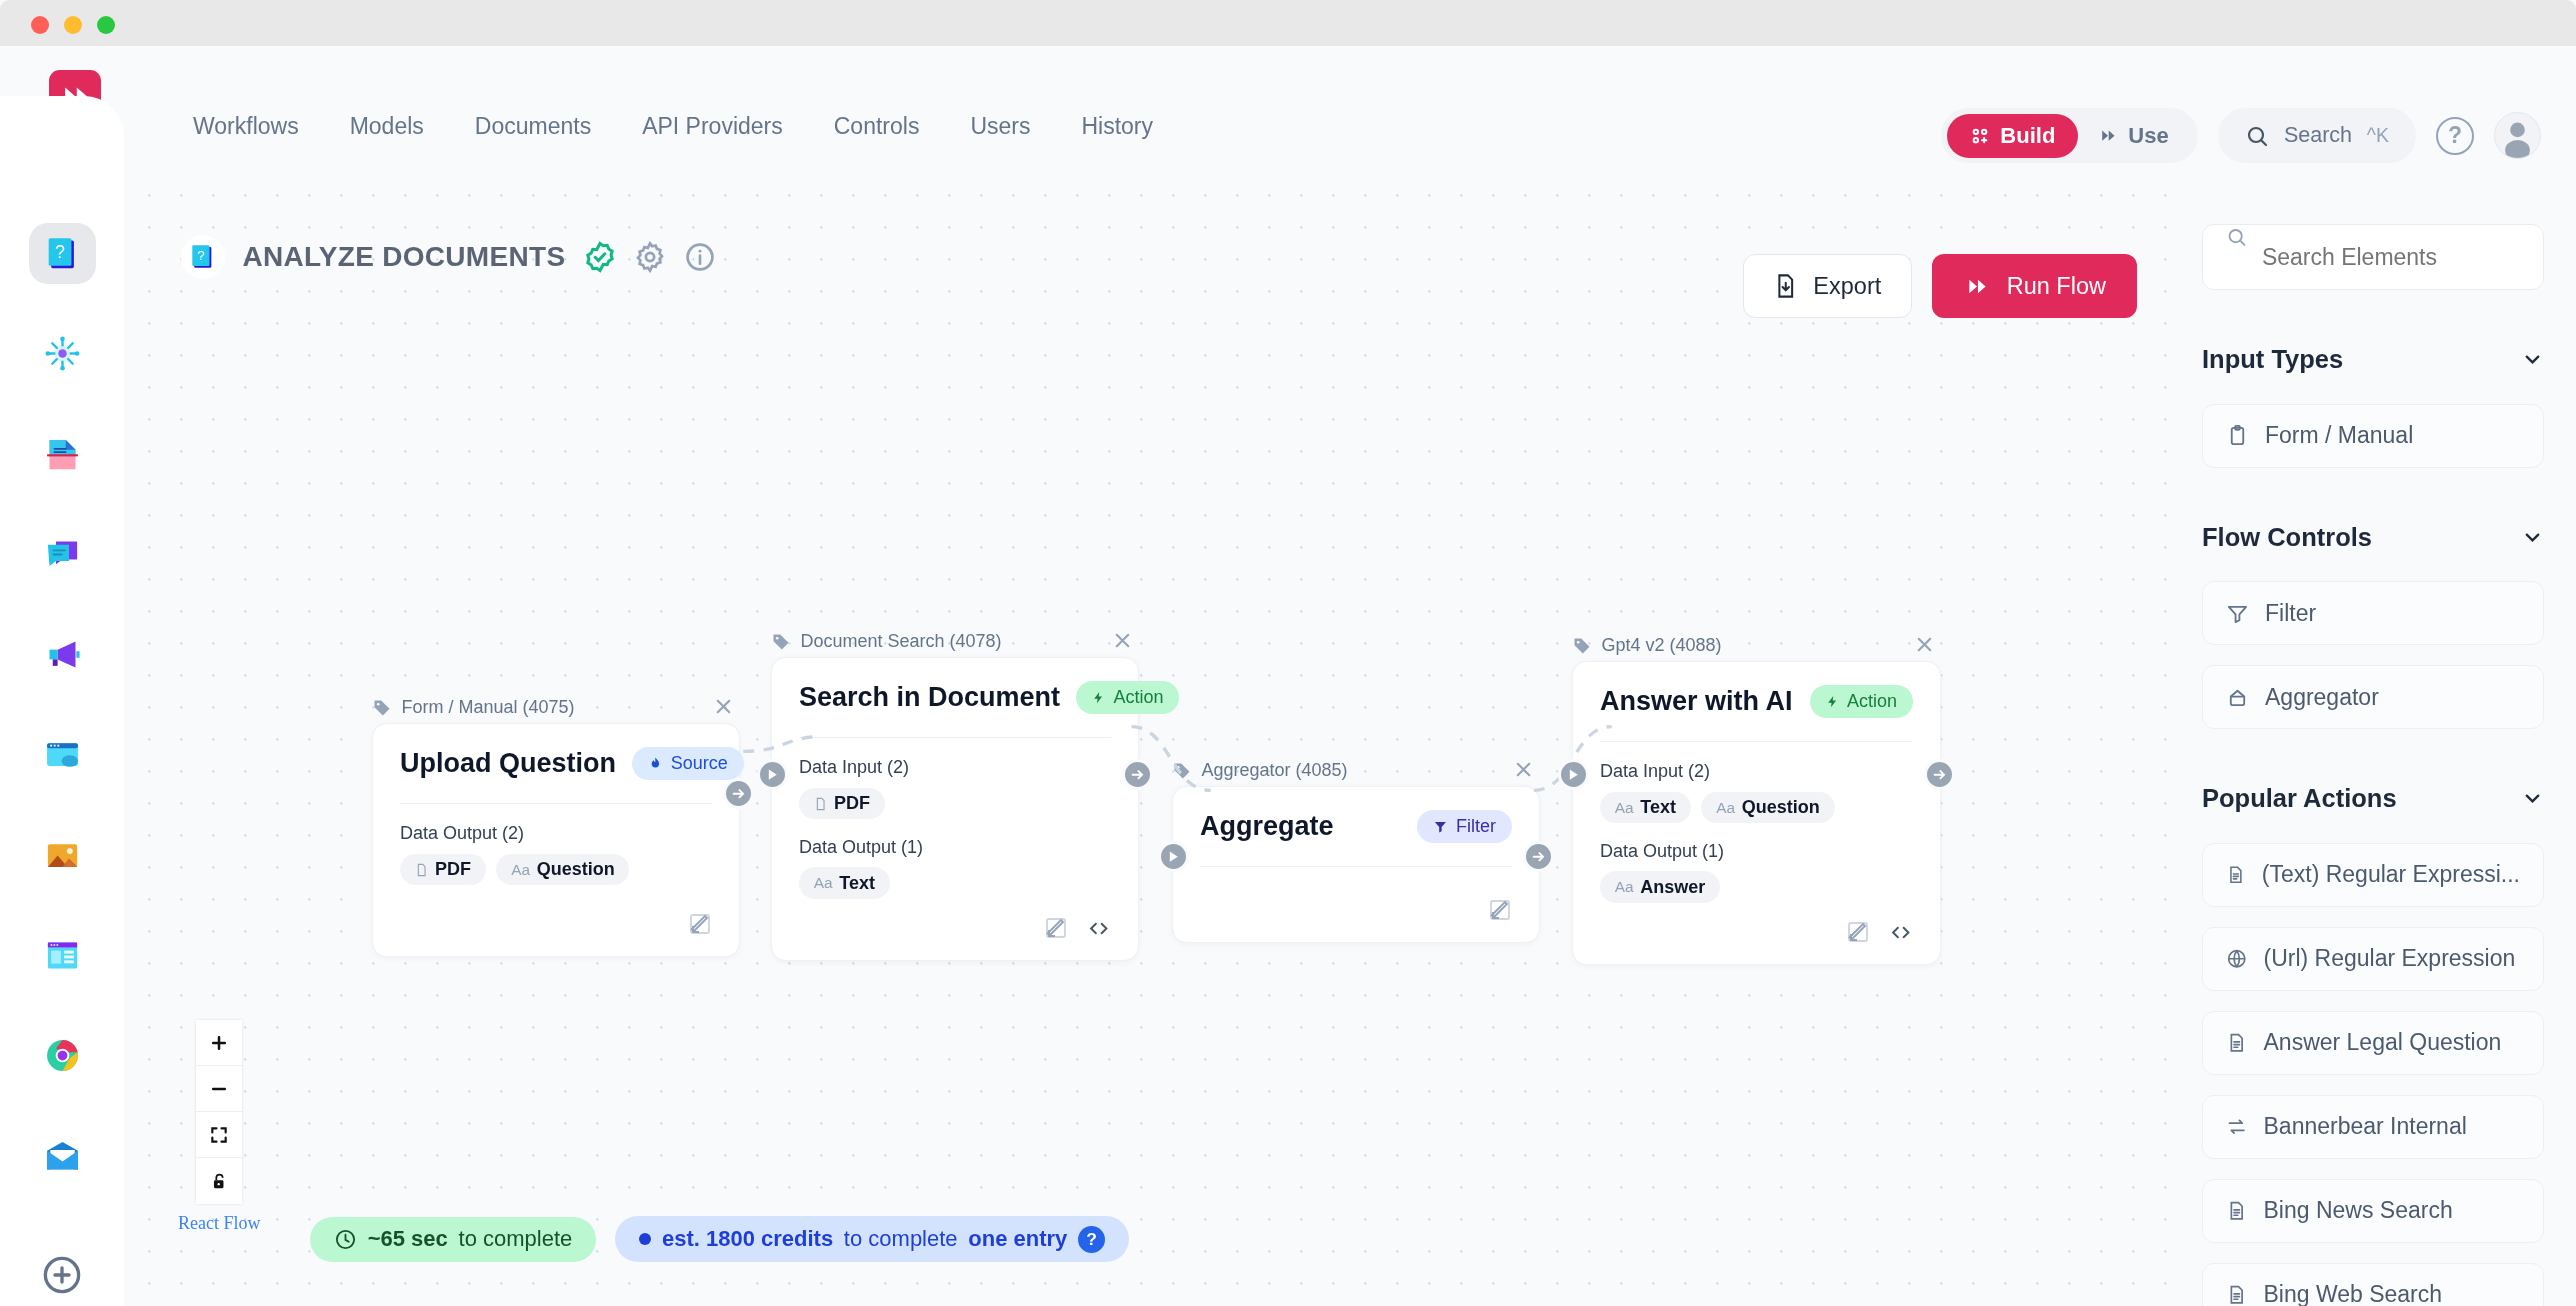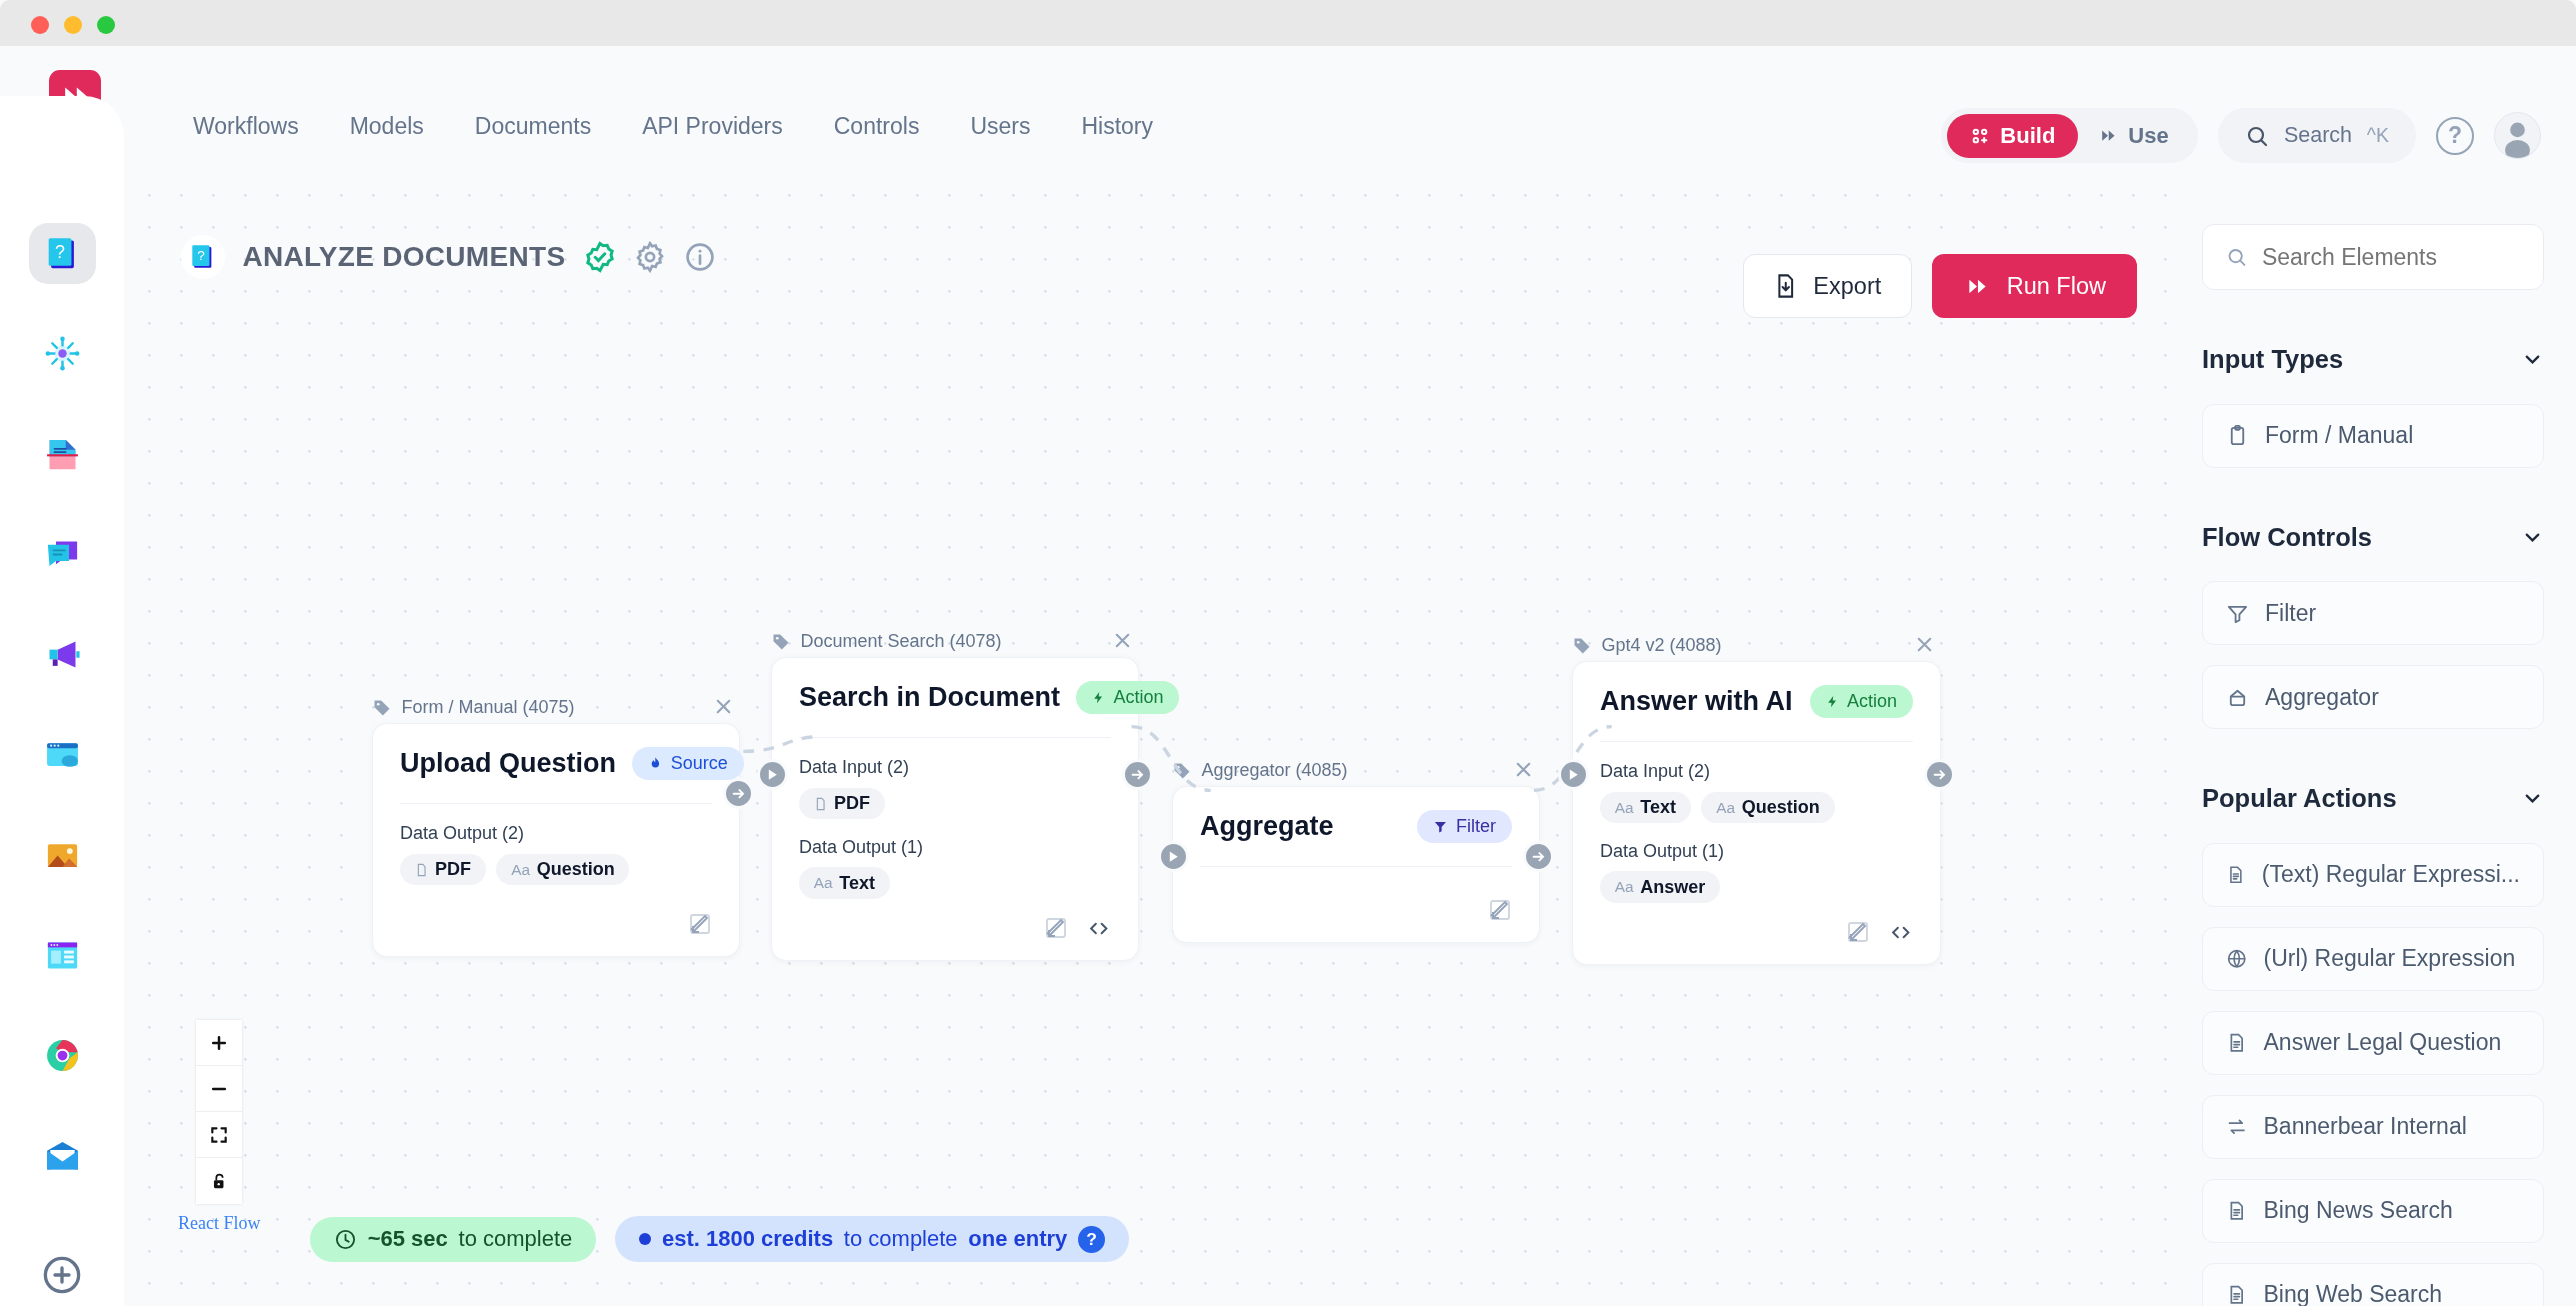--- a/index.html
+++ b/index.html
@@ -260,21 +260,21 @@
   }
 
   
   .rightpanel {
     position: absolute; right: 0; top: 124px;
     width: 406px; height: 1182px;
     padding: 54px 32px 0 32px;
     overflow: hidden;
   }
   .r-search {
-    display: flex; align-items: center; gap: 14.8px;
+    display: flex; gap: 14.8px;
     background: #fff; border: 1.3px solid #e9edf2;
     border-radius: 12px; height: 66px; padding: 0 23px;
     margin-bottom: 55px;
   }
   .r-search input {
     border: none; outline: none; background: transparent;
     font-size: 23px; color: #94a3b8; width: 100%;
     font-family: "Liberation Sans", sans-serif;
   }
   .r-secthead {

